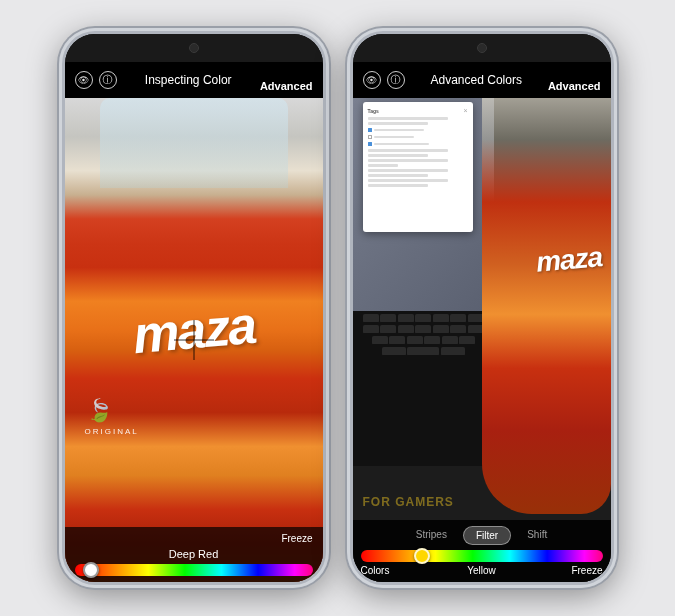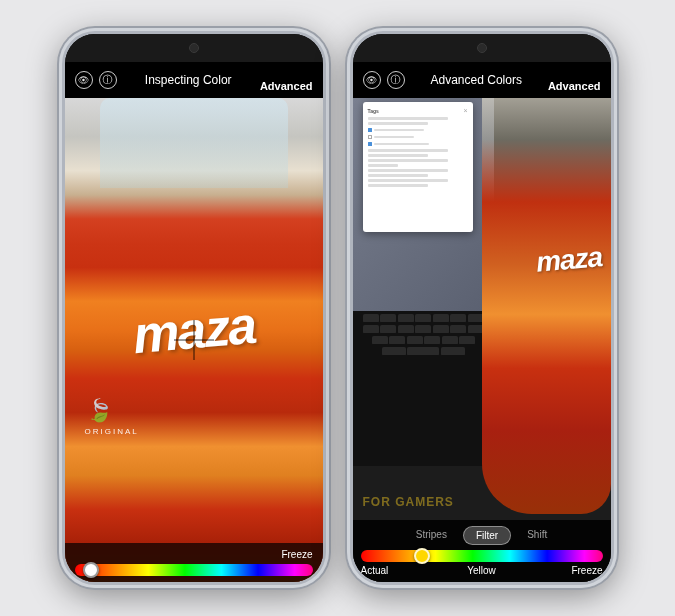--- a/index.html
+++ b/index.html
@@ -376,20 +376,21 @@
 
         <div class="maza-text">maza</div>
         <div class="original-text">ORIGINAL</div>
 
         <div style="position:absolute;top:62%;left:22px;color:#4a8a20;font-size:22px;opacity:0.8;">🍃</div>
 
         <div class="crosshair"></div>
 
         <div class="bottom-bar">
           <div class="freeze-label">Freeze</div>
+          <div class="color-label">Deep Red</div>
           <div class="rainbow-bar">
             <div class="rainbow-indicator"></div>
           </div>
         </div>
       </div>
     </div>
   </div>
 
   <div class="phone">
     <div class="phone-inner">
@@ -492,21 +493,21 @@
         <div class="bottom-controls">
           <div class="tab-row">
             <div class="tab-btn inactive">Stripes</div>
             <div class="tab-btn active">Filter</div>
             <div class="tab-btn inactive">Shift</div>
           </div>
           <div class="rainbow-bar2">
             <div class="rainbow-indicator2"></div>
           </div>
           <div class="bottom-labels">
-            <div class="bottom-label">Actual</div>
+            <div class="bottom-label">Colors</div>
             <div class="bottom-label center">Yellow</div>
             <div class="bottom-label right">Freeze</div>
           </div>
         </div>
       </div>
     </div>
   </div>
 
 </div>
 

